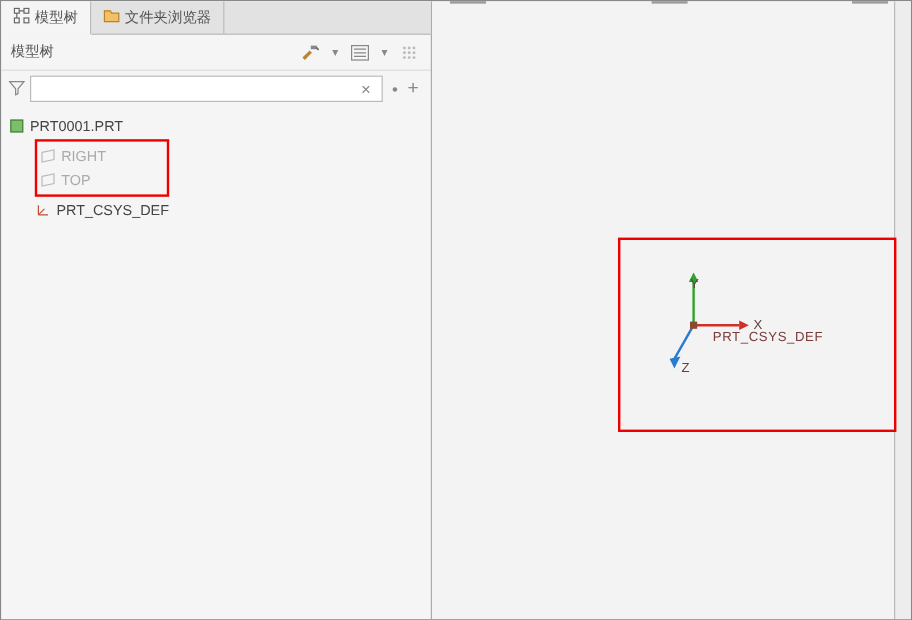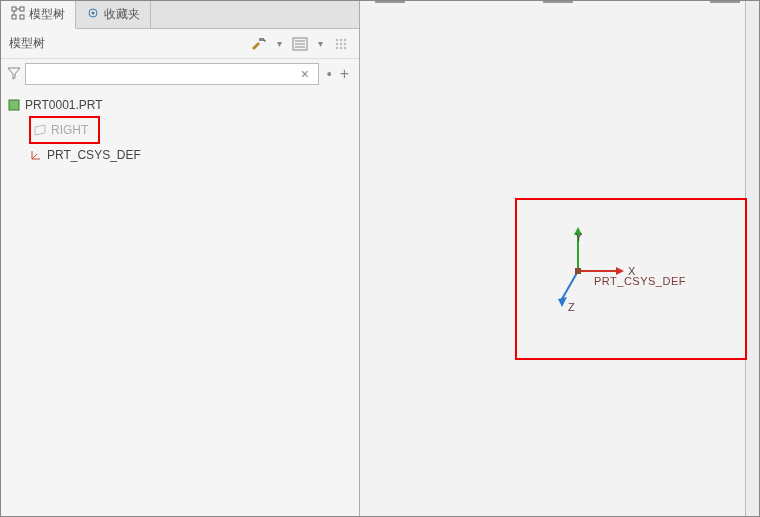--- a/index.html
+++ b/index.html
@@ -18,21 +18,21 @@
   .filter-row input { flex: 1; height: 22px; border: 1px solid #bbb; padding: 0 6px; background: #fff; }
   .filter-row .close-x { position: relative; left: -22px; color: #888; cursor: pointer; font-size: 14px; width: 0; }
   .filter-row .dot { color: #888; cursor: pointer; font-size: 14px; }
   .filter-row .plus { color: #888; cursor: pointer; font-size: 16px; padding: 0 4px; }
   .tree { padding: 6px 6px; }
   .tree-node { display: flex; align-items: center; gap: 4px; padding: 3px 0; color: #444; cursor: pointer; }
   .tree-node.root { padding-left: 0; text-align: center; }
   .tree-children { padding-left: 22px; }
   .tree-node.dim { color: #aaa; }
   .tree-node .ico { width: 14px; height: 14px; display: inline-flex; align-items: center; justify-content: center; }
-  .redbox-planes { border: 2px solid #e00; padding: 2px 2px; margin: 1px 0; width: 71px; }
+  .redbox-planes { border: 2px solid #e00; padding: 2px 2px; margin: 1px 0; width: 112px; }
   .right-panel { flex: 1; position: relative; background: #f3f3f3; }
   .viewport-right { position: absolute; top: 0; bottom: 0; right: 0; width: 14px; background: #ededed; border-left: 1px solid #bbb; }
   .redbox-view { position: absolute; left: 155px; top: 197px; width: 232px; height: 162px; border: 2px solid #e00; }
   .csys { position: absolute; left: 218px; top: 270px; width: 100px; height: 60px; }
   .csys .lbl { position: absolute; font-size: 11px; color: #604040; }
   .csys .lblX { left: 50px; top: -6px; }
   .csys .lblY { left: -3px; top: -40px; }
   .csys .lblZ { left: -10px; top: 30px; }
   .csys .csyslabel { position: absolute; left: 16px; top: 4px; color: #7a3a3a; font-size: 11px; letter-spacing: 0.5px; }
   .top-ruler { position: absolute; top: 1px; left: 375px; right: 20px; height: 6px; display: flex; justify-content: space-between; z-index: 2; }
@@ -54,25 +54,24 @@
               <rect x="9" y="9" width="4" height="4" fill="none" stroke="#666"></rect>
               <line x1="5" y1="3" x2="9" y2="3" stroke="#666"></line>
               <line x1="3" y1="5" x2="3" y2="9" stroke="#666"></line>
             </svg>
         </span>
         <span>模型树</span>
       </div>
       <div class="tab">
         <span class="ico">
           <svg viewBox="0 0 14 14">
-              <circle cx="7" cy="7" r="4" fill="none" stroke="#3a7aa8"></circle>
-              <circle cx="7" cy="7" r="1.5" fill="#3a7aa8"></circle>
+              <path d="M1 3h5l1 2h6v7H1z" fill="#f2c068" stroke="#c08020"></path>
             </svg>
         </span>
-        <span>收藏夹</span>
+        <span>文件夹浏览器</span>
       </div>
     </div>
 
     <div class="subhead">
       <div class="subhead-left">模型树</div>
       <div class="subhead-right">
         <div class="tool-icon">
           <svg width="18" height="16" viewBox="0 0 18 16">
               <path d="M2 12l6-6 2 2-6 6z" fill="#b88830"></path>
               <rect x="9" y="2" width="5" height="3" fill="#888"></rect>
@@ -129,20 +128,28 @@
       <div class="tree-children">
         <div class="redbox-planes">
           <div class="tree-node dim">
             <span class="ico">
               <svg width="14" height="14" viewBox="0 0 14 14">
                   <path d="M2 4l10-2v8l-10 2z" fill="none" stroke="#bbb"></path>
                 </svg>
             </span>
             <span>RIGHT</span>
           </div>
+          <div class="tree-node dim">
+            <span class="ico">
+              <svg width="14" height="14" viewBox="0 0 14 14">
+                  <path d="M2 4l10-2v8l-10 2z" fill="none" stroke="#bbb"></path>
+                </svg>
+            </span>
+            <span>TOP</span>
+          </div>
         </div>
         <div class="tree-node">
           <span class="ico">
             <svg width="14" height="14" viewBox="0 0 14 14">
                 <line x1="3" y1="11" x2="3" y2="3" stroke="#c05030"></line>
                 <line x1="3" y1="11" x2="11" y2="11" stroke="#c05030"></line>
                 <line x1="3" y1="11" x2="8" y2="6" stroke="#c05030"></line>
               </svg>
           </span>
           <span>PRT_CSYS_DEF</span>

